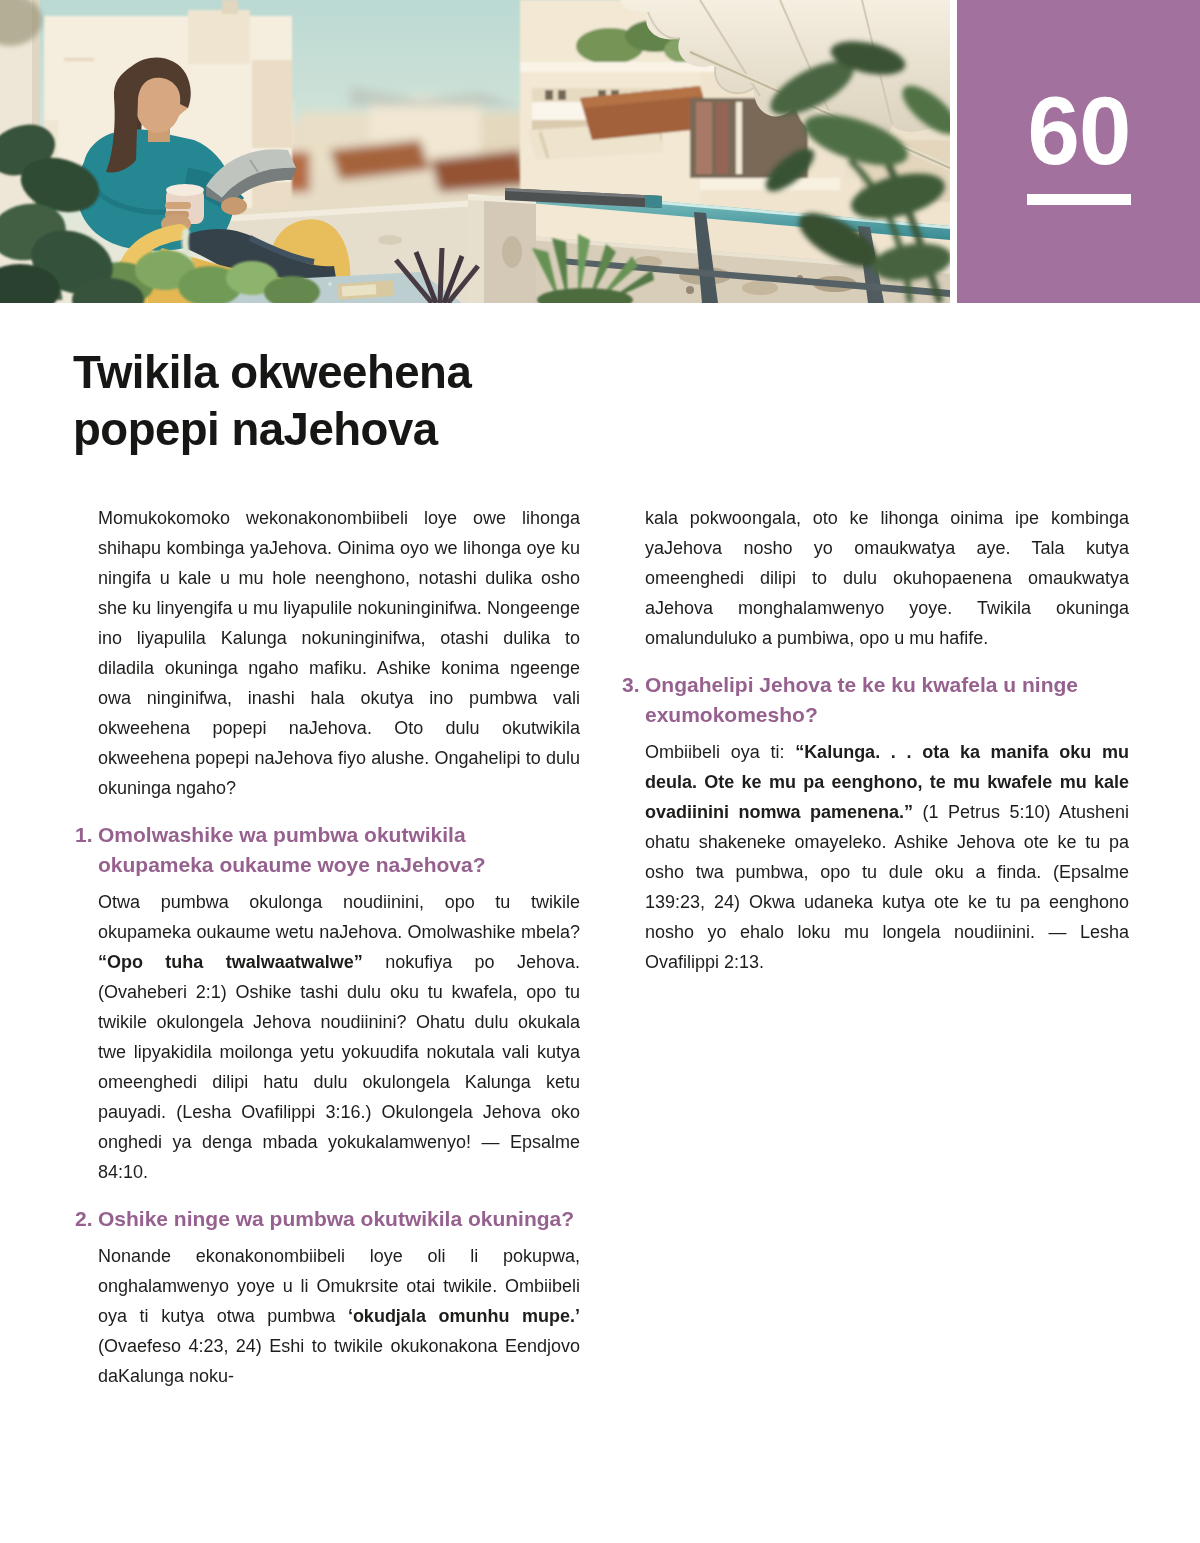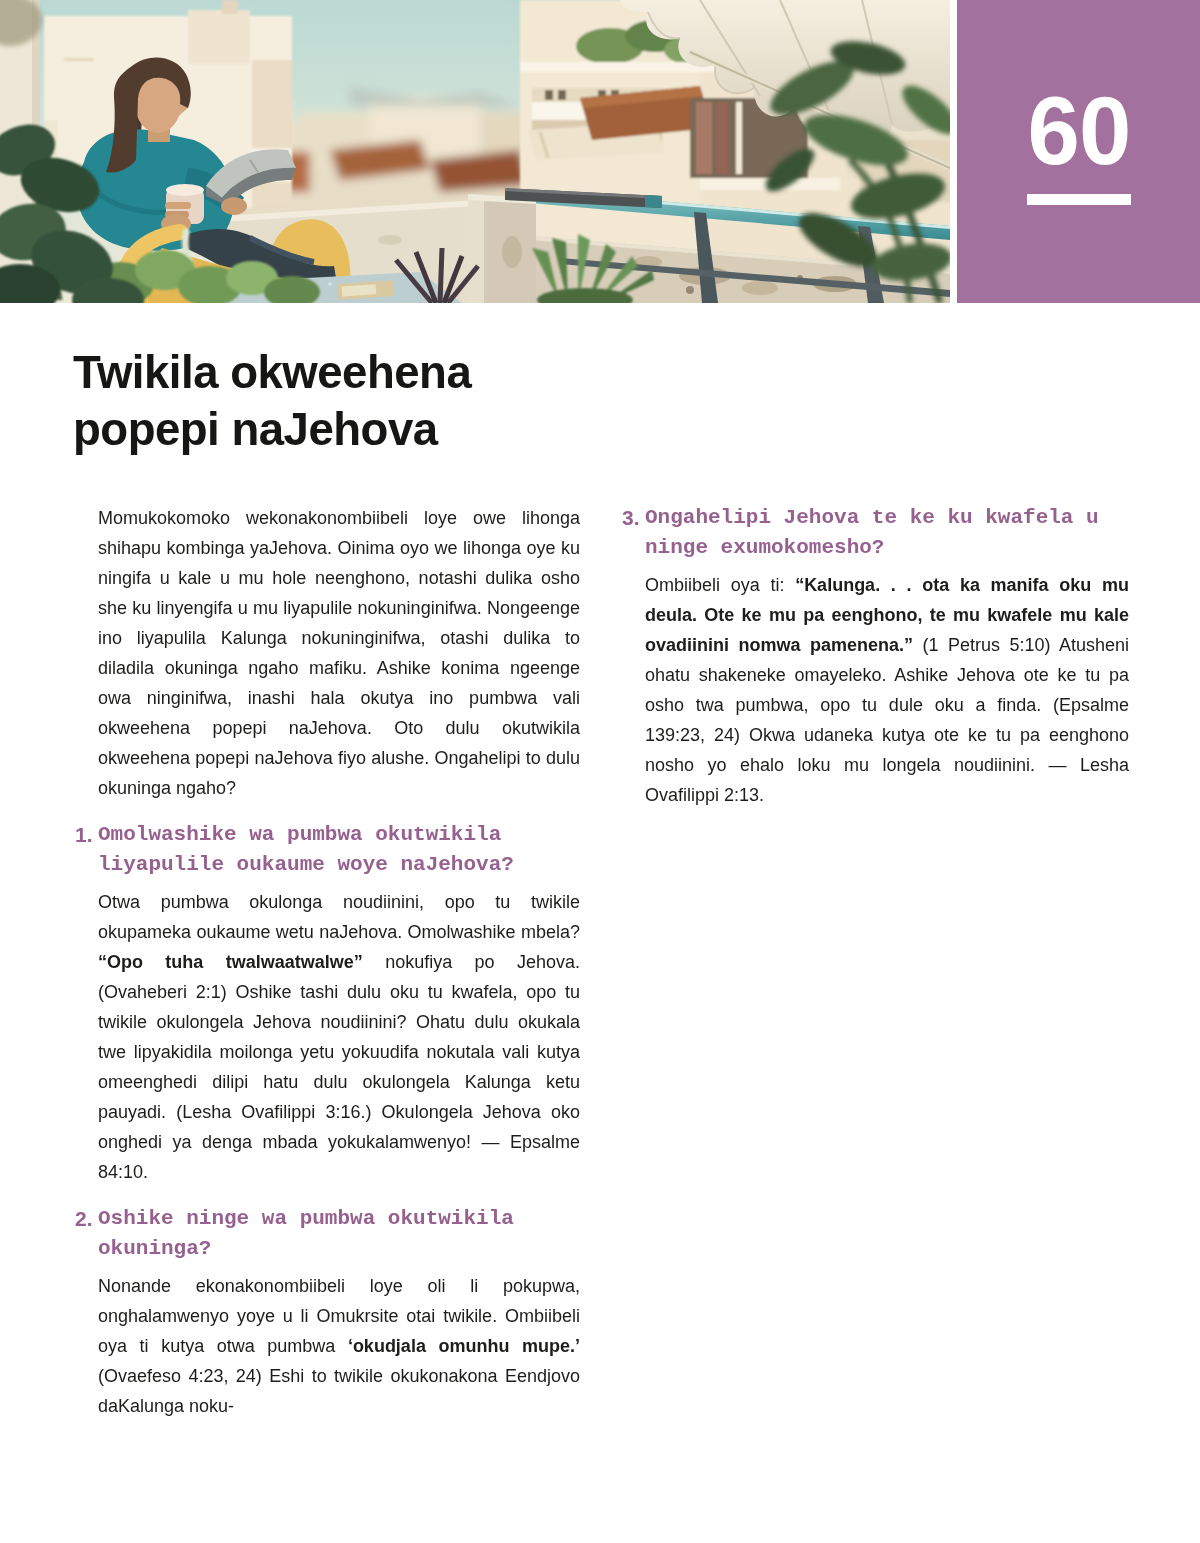--- a/index.html
+++ b/index.html
@@ -32,21 +32,21 @@
   .col-right{width:507px;}
   p.body{
     font-size:18px;line-height:30px;text-align:justify;
     margin:0 0 17px 23px;color:#1d1d1b;
   }
   h2.question{
     font-size:21px;line-height:30px;font-weight:700;color:var(--purple,#96618f);
     margin:0 0 7px 0;display:flex;
   }
   h2.question .qnum{flex:0 0 23px;}
-  h2.question .qtext{flex:1;font-family:Liberation Mono, monospace;}
+  h2.question .qtext{flex:1;}
   .bold{font-weight:700;}
 </style>
 </head>
 <body>
 
 <div class="hero">
 
   <svg class="photo" viewBox="0 0 950 303" preserveAspectRatio="none" aria-hidden="true">
     <defs>
       <linearGradient id="sky" x1="0" y1="0" x2="0" y2="1">
@@ -268,32 +268,33 @@
   <span>Twikila okweehena</span><br>
   <span>popepi naJehova</span>
 </h1>
 
 <main class="columns">
   <section class="col col-left">
     <p class="body"><span>Momukokomoko wekonakonombiibeli loye owe lihonga shihapu kombinga yaJehova. Oinima oyo we lihonga oye ku ningifa u kale u mu hole neenghono, notashi dulika osho she ku linyengifa u mu liyapulile nokuninginifwa. Nongeenge ino liyapulila Kalunga nokuninginifwa, otashi dulika to diladila okuninga ngaho mafiku. Ashike konima ngeenge owa ninginifwa, inashi hala okutya ino pumbwa vali okweehena popepi naJehova. Oto dulu okutwikila okweehena popepi naJehova fiyo alushe. Ongahelipi to dulu okuninga ngaho?</span></p>
 
     <h2 class="question">
       <span class="qnum">1.</span>
-      <span class="qtext">Omolwashike wa pumbwa okutwikila liyapulile oukaume woye naJehova?</span>
+      <span class="qtext">Omolwashike wa pumbwa okutwikila okupameka oukaume woye naJehova?</span>
     </h2>
     <p class="body"><span>Otwa pumbwa okulonga noudiinini, opo tu twikile okupameka oukaume wetu naJehova. Omolwashike mbela? </span><span class="bold">“Opo tuha twalwaatwalwe”</span><span> nokufiya po Jehova. (Ovaheberi 2:1) Oshike tashi dulu oku tu kwafela, opo tu twikile okulongela Jehova noudiinini? Ohatu dulu okukala twe lipyakidila moilonga yetu yokuudifa nokutala vali kutya omeenghedi dilipi hatu dulu okulongela Kalunga ketu pauyadi. (Lesha Ovafilippi 3:16.) Okulongela Jehova oko onghedi ya denga mbada yokukalamwenyo! — Epsalme 84:10.</span></p>
 
     <h2 class="question">
       <span class="qnum">2.</span>
       <span class="qtext">Oshike ninge wa pumbwa okutwikila okuninga?</span>
     </h2>
     <p class="body"><span>Nonande ekonakonombiibeli loye oli li pokupwa, onghalamwenyo yoye u li Omukrsite otai twikile. Ombiibeli oya ti kutya otwa pumbwa </span><span class="bold">‘okudjala omunhu mupe.’</span><span> (Ovaefeso 4:23, 24) Eshi to twikile okukonakona Eendjovo daKalunga noku-</span></p>
   </section>
 
   <section class="col col-right">
+    <p class="body"><span>kala pokwoongala, oto ke lihonga oinima ipe kombinga yaJehova nosho yo omaukwatya aye. Tala kutya omeenghedi dilipi to dulu okuhopaenena omaukwatya aJehova monghalamwenyo yoye. Twikila okuninga omalunduluko a pumbiwa, opo u mu hafife.</span></p>
 
     <h2 class="question">
       <span class="qnum">3.</span>
       <span class="qtext">Ongahelipi Jehova te ke ku kwafela u ninge exumokomesho?</span>
     </h2>
     <p class="body"><span>Ombiibeli oya ti: </span><span class="bold">“Kalunga. . . ota ka manifa oku mu deula. Ote ke mu pa eenghono, te mu kwafele mu kale ovadiinini nomwa pamenena.”</span><span> (1 Petrus 5:10) Atusheni ohatu shakeneke omayeleko. Ashike Jehova ote ke tu pa osho twa pumbwa, opo tu dule oku a finda. (Epsalme 139:23, 24) Okwa udaneka kutya ote ke tu pa eenghono nosho yo ehalo loku mu longela noudiinini. — Lesha Ovafilippi 2:13.</span></p>
   </section>
 </main>
 
 </body></html>

